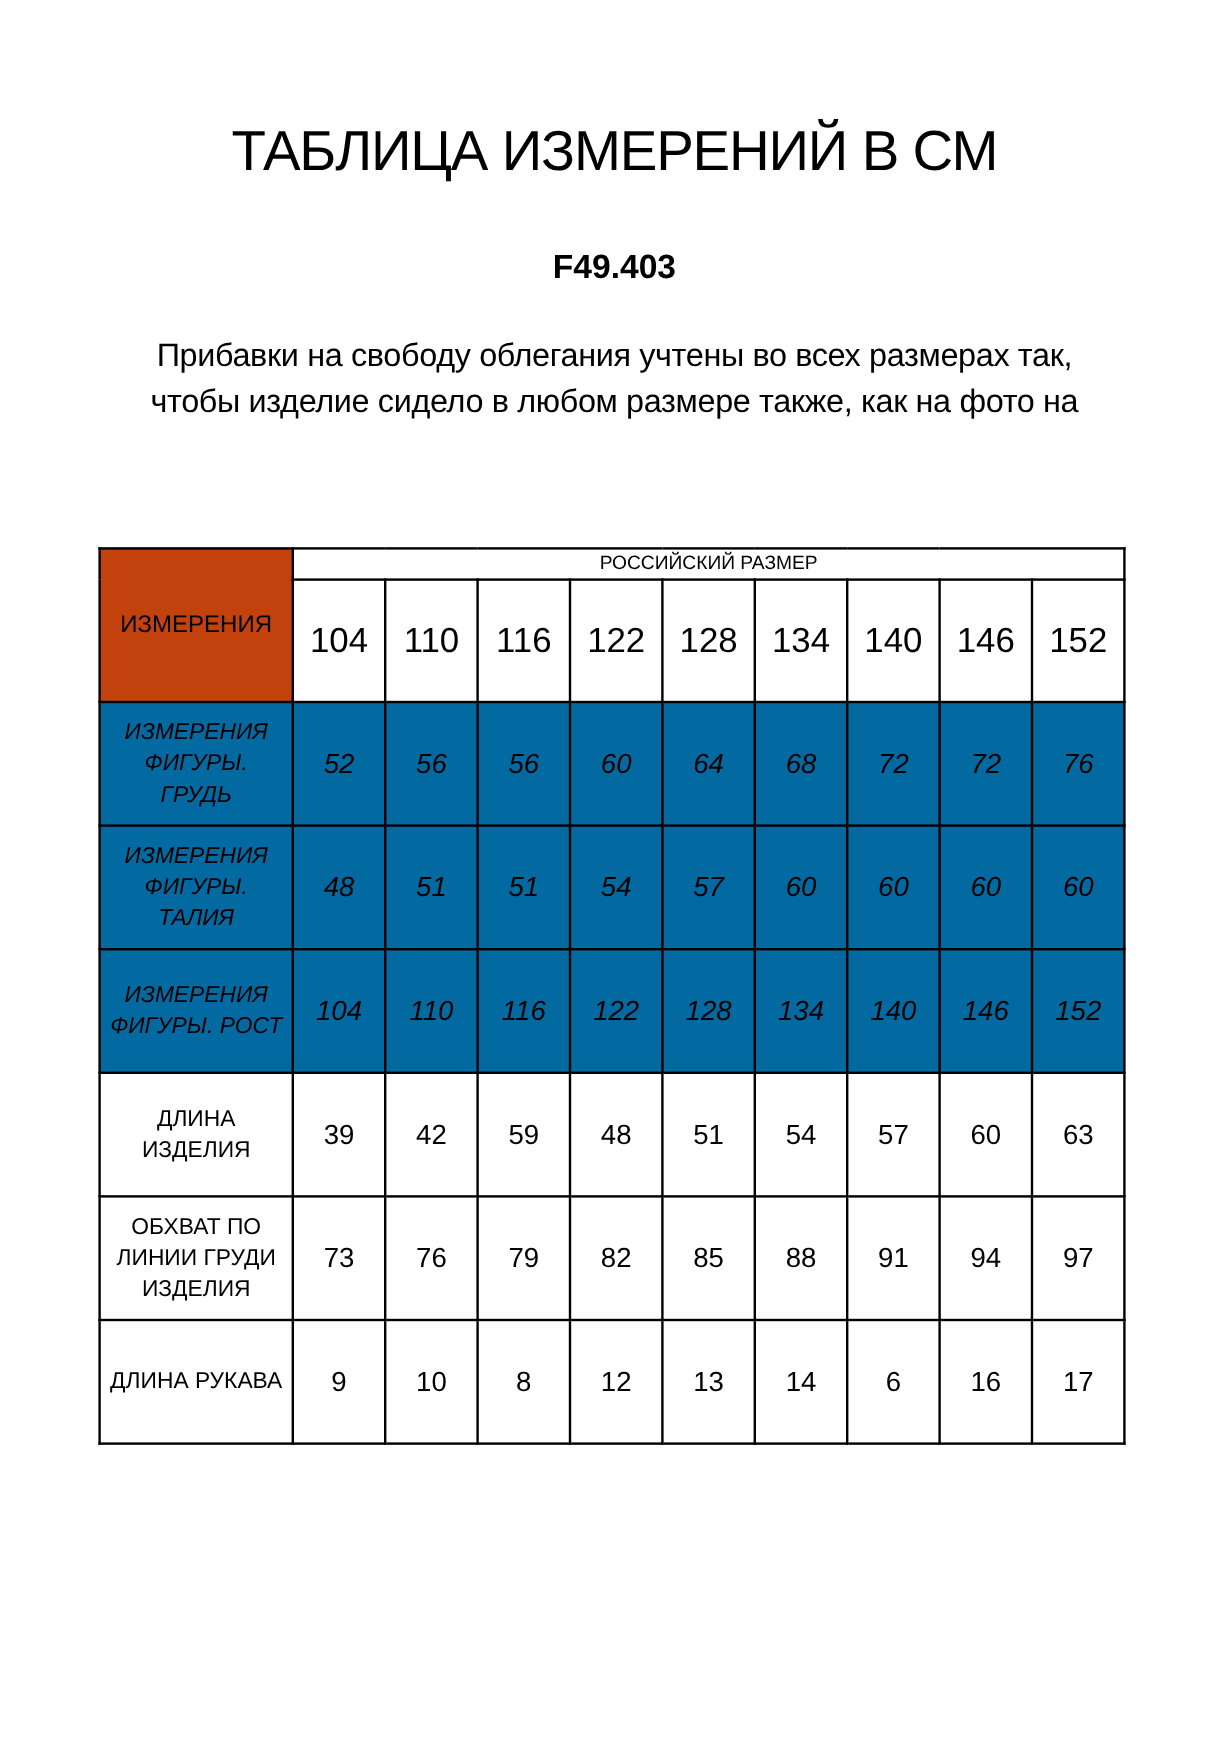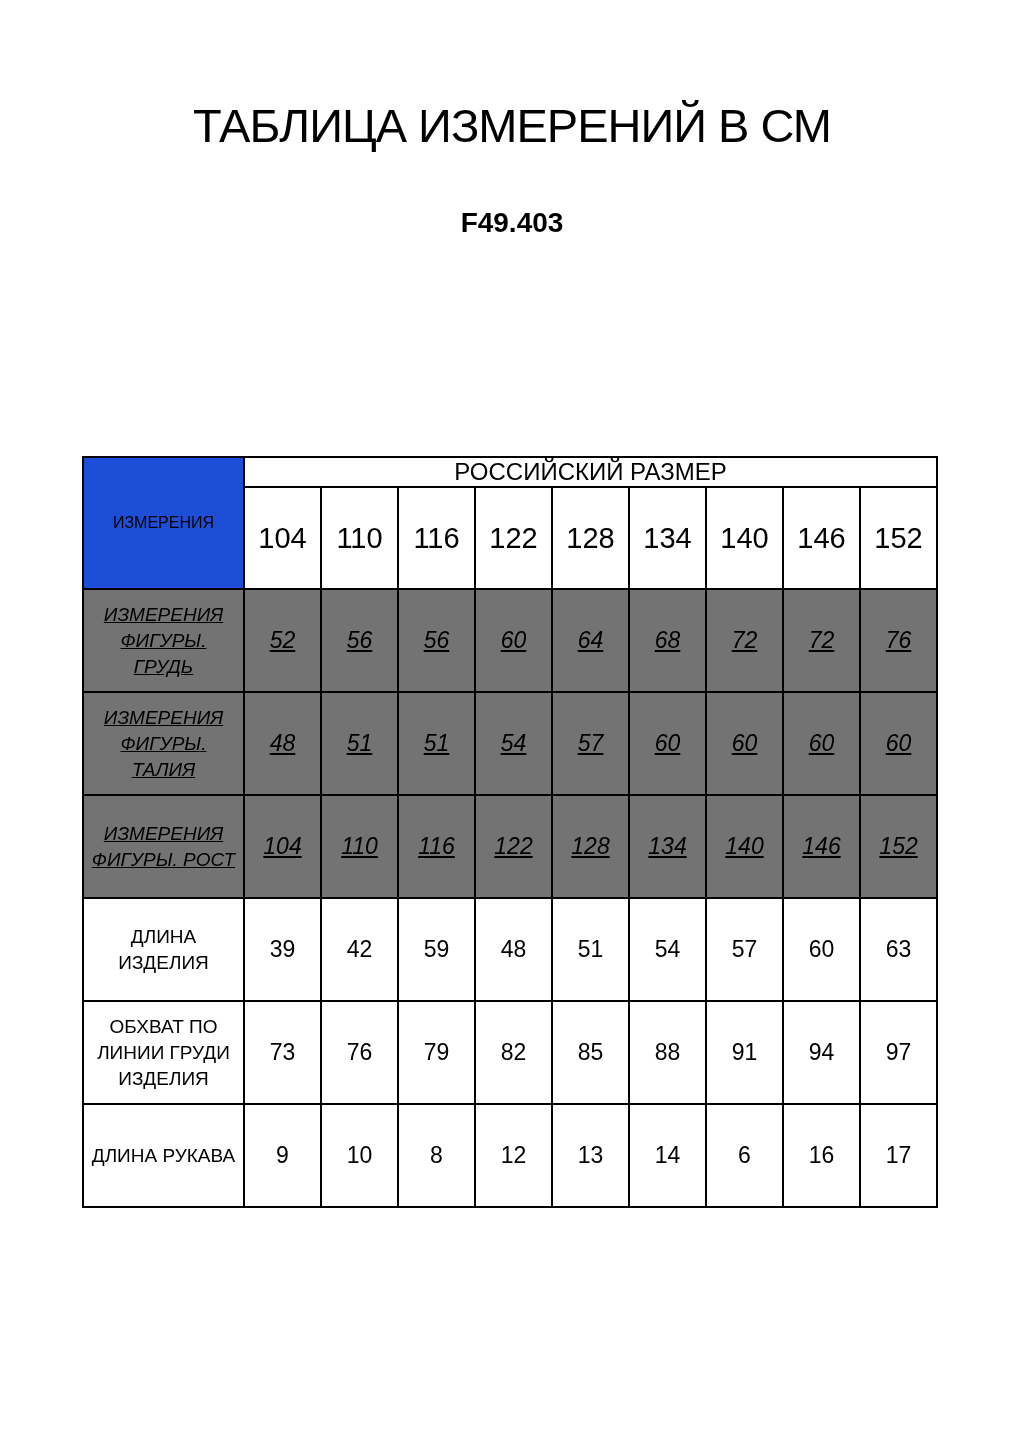--- a/index.html
+++ b/index.html
@@ -37,40 +37,41 @@
     width:854px;
   }
   .size-table th, .size-table td {
     border:2px solid #000000;
     text-align:center;
     vertical-align:middle;
     font-weight:400;
   }
   col.c-label { width:161px; }
   col.c-size  { width:77px; }
-  .corner-th   { font-size:16px; background:#1d4ed8; }
-  .group-th    { font-size:24px; height:26px; }
+  .corner-th   { font-size:20px; background:#c2410c; }
+  .group-th    { font-size:16px; height:26px; }
   .size-th     { font-size:29px; font-weight:700; height:102px; }
   .data-row th, .data-row td { height:103px; }
   .row-label   { font-size:19px; line-height:26px; padding:0 6px; }
   .val         { font-size:23px; }
   .data-row.shaded th, .data-row.shaded td {
-    background:#737373;
+    background:#0369a1;
     font-style:italic;
-    text-decoration:underline;
   }
 </style>
 </head>
 <body>
 
 <h1 class="page-title">ТАБЛИЦА ИЗМЕРЕНИЙ В СМ</h1>
 
 <div class="product-code">F49.403</div>
 
 <div class="fit-note">
+  <div>Прибавки на свободу облегания учтены во всех размерах так,</div>
+  <div>чтобы изделие сидело в любом размере также, как на фото на</div>
 </div>
 
 <table class="size-table">
   <colgroup>
     <col class="c-label">
     <col class="c-size">
       <col class="c-size">
       <col class="c-size">
       <col class="c-size">
     <col class="c-size">

